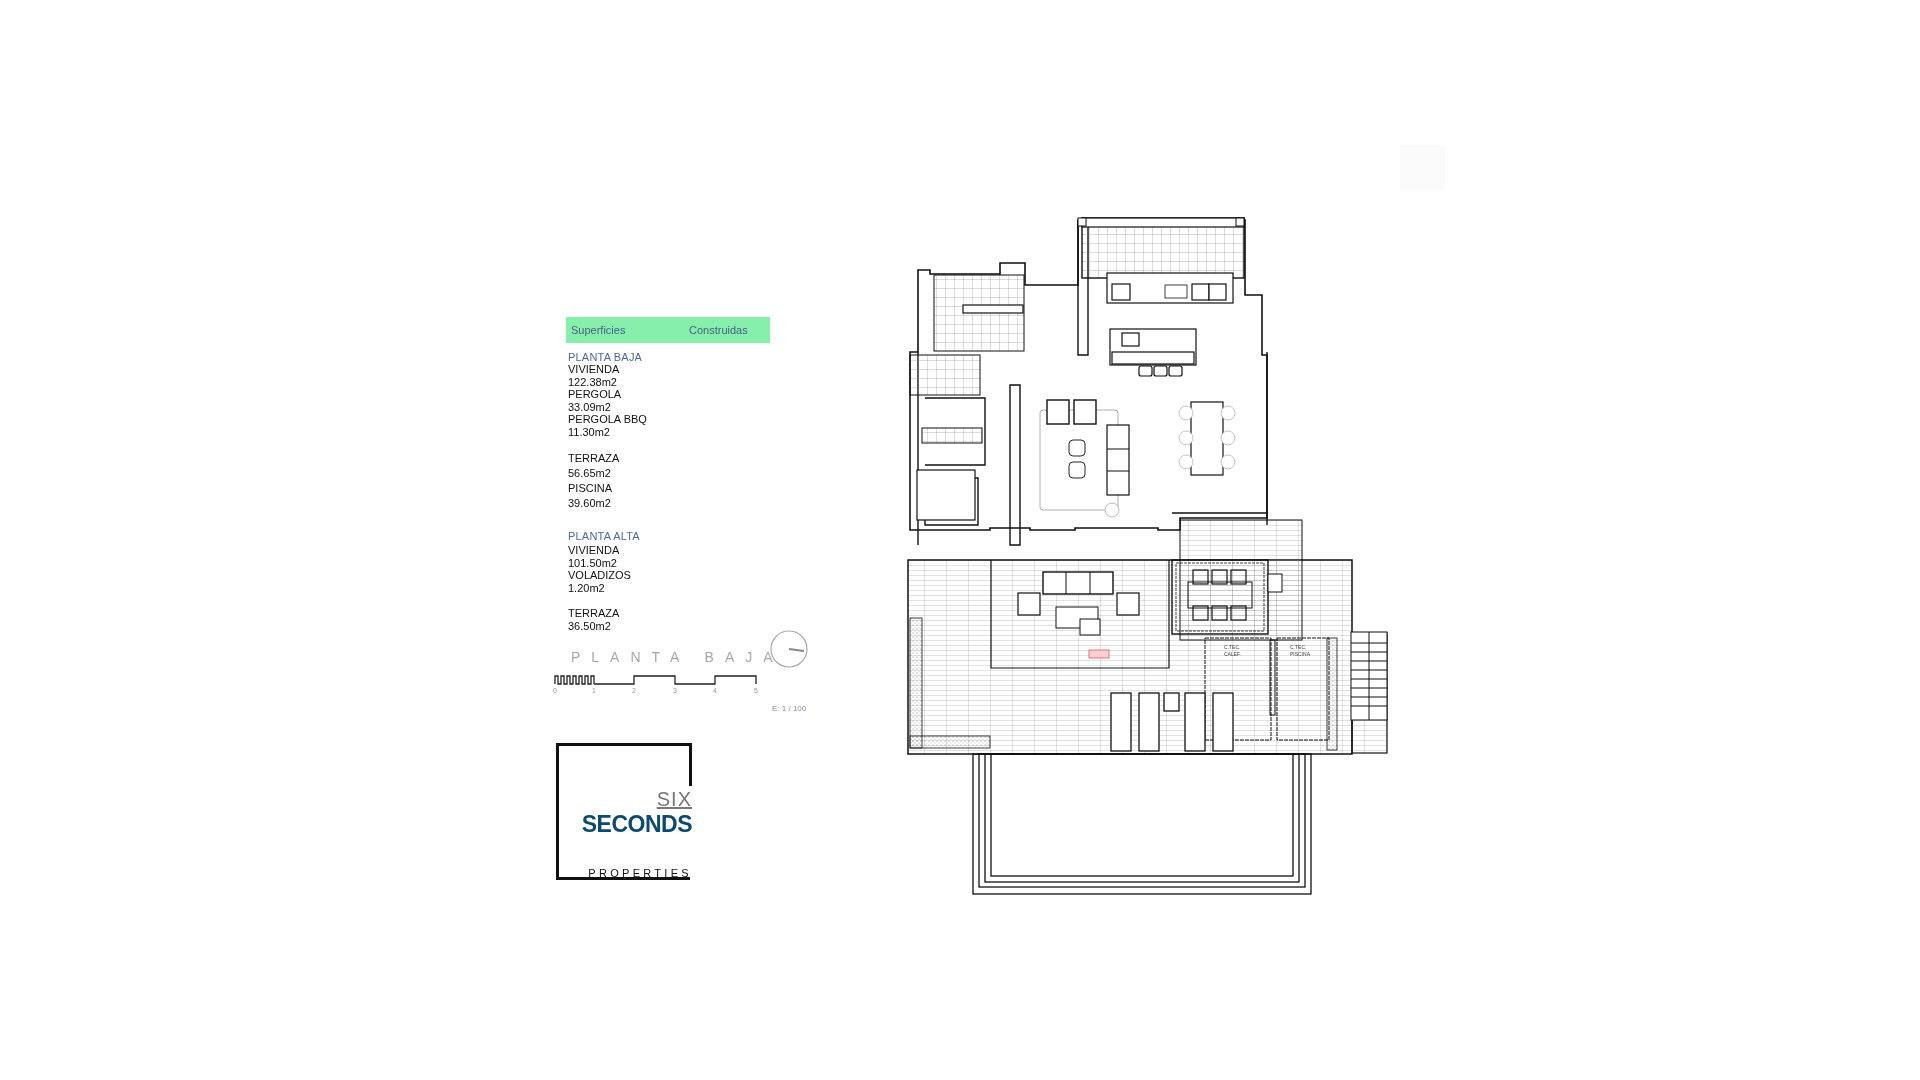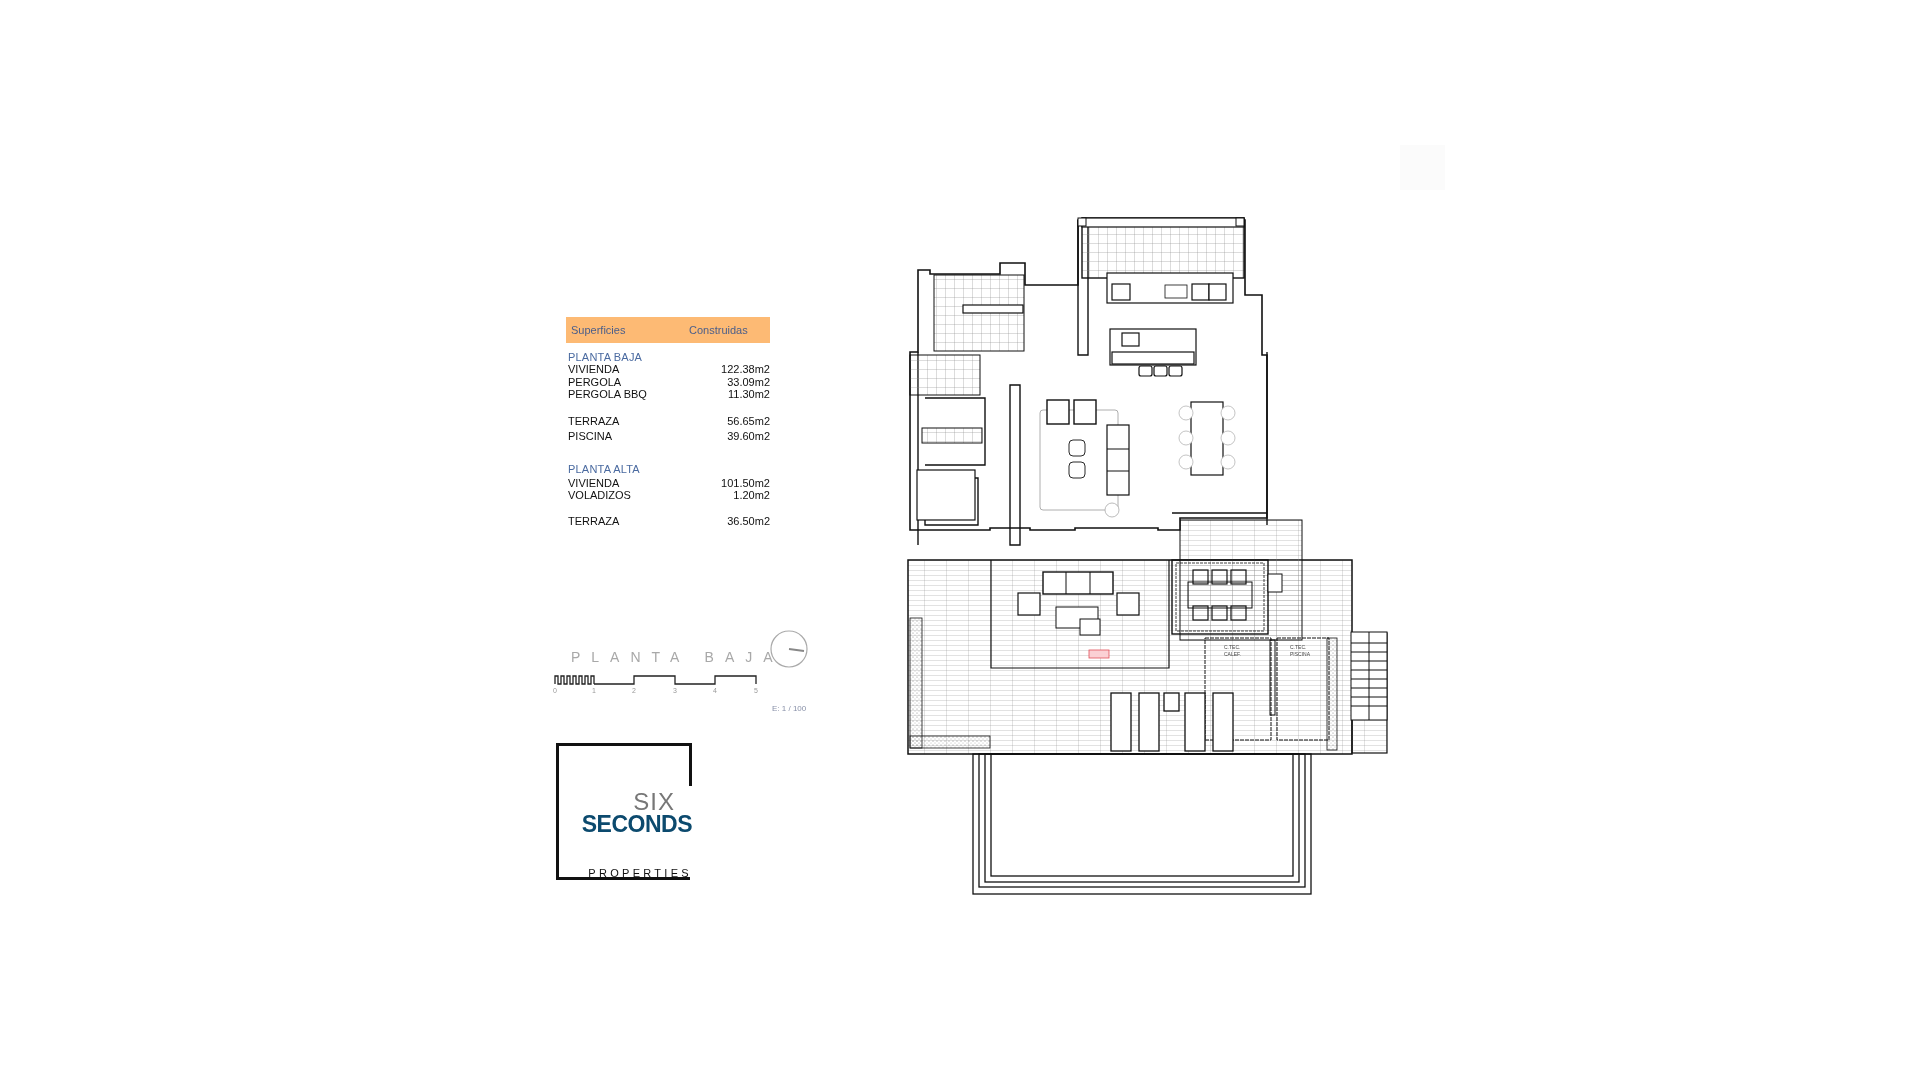--- a/index.html
+++ b/index.html
@@ -1,29 +1,29 @@
 <!DOCTYPE html>
 <html><head>
 <meta charset="utf-8">
 <style>
   html,body{margin:0;padding:0;background:#ffffff;}
   body{width:1920px;height:1080px;position:relative;overflow:hidden;font-family:"Liberation Sans",sans-serif;}
   .legend{position:absolute;left:566px;top:317px;width:204px;}
-  .legend-head{background:#fdba74;height:26px;display:flex;align-items:center;font-size:11px;color:#4a5e8a;}
+  .legend-head{background:#86efac;height:26px;display:flex;align-items:center;font-size:11px;color:#4a5e8a;}
   .legend-head .c1{padding-left:5px;width:118px;}
   .legend-head .c2{}
   .sect{margin-top:8px;}
   .sect-title{font-size:11px;color:#4a6aa0;line-height:12px;padding-left:2px;letter-spacing:0.2px;}
-  .row{display:flex;justify-content:space-between;font-size:11px;color:#111;line-height:12.5px;padding-left:2px;padding-right:0;}
+  .row{display:flex;justify-content:space-between;font-size:11px;color:#111;line-height:12.5px;padding-left:2px;padding-right:0;flex-direction:column;}
   .plan-title{position:absolute;left:571px;top:649px;font-size:14px;letter-spacing:11px;color:#a8a8a8;}
   .scale-lbl{position:absolute;left:772px;top:704px;font-size:8px;color:#8890a8;}
   .logo{position:absolute;left:556px;top:743px;width:137px;height:137px;}
   .logo .box{position:absolute;left:0;top:0;width:131px;height:131px;border-left:3px solid #111;border-top:3px solid #111;border-bottom:3px solid #111;}
   .logo .box-right{position:absolute;left:133px;top:0;width:3px;height:43px;background:#111;}
-  .logo .six{position:absolute;right:18px;top:45px;font-size:24px;color:#777;letter-spacing:1px;}
+  .logo .six{position:absolute;right:1px;top:45px;font-size:20px;color:#777;letter-spacing:1px;text-decoration:underline;}
   .logo .seconds{position:absolute;right:1px;top:68px;font-size:23px;font-weight:bold;color:#0c4a6e;letter-spacing:-0.5px;}
   .logo .props{position:absolute;right:1px;top:124px;font-size:11px;color:#111;letter-spacing:3.3px;}
   .plan{position:absolute;left:900px;top:200px;}
   .smudge{position:absolute;left:1400px;top:145px;width:45px;height:45px;background:#fbfbfb;}
 </style>
 </head>
 <body>
 
 <div class="smudge"></div>
 

